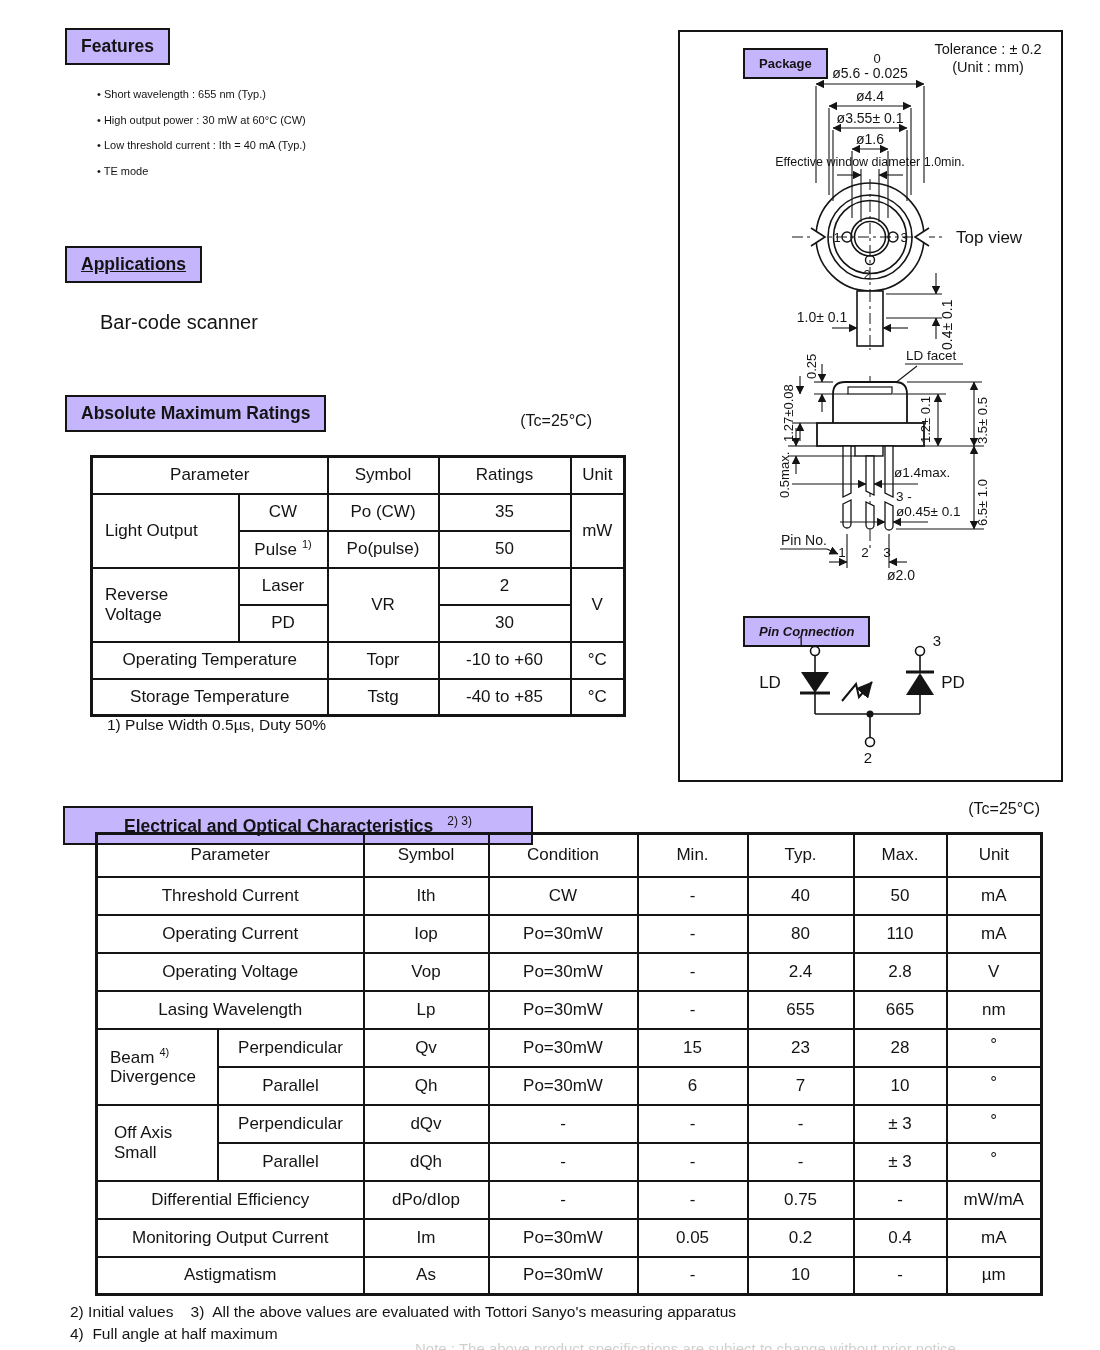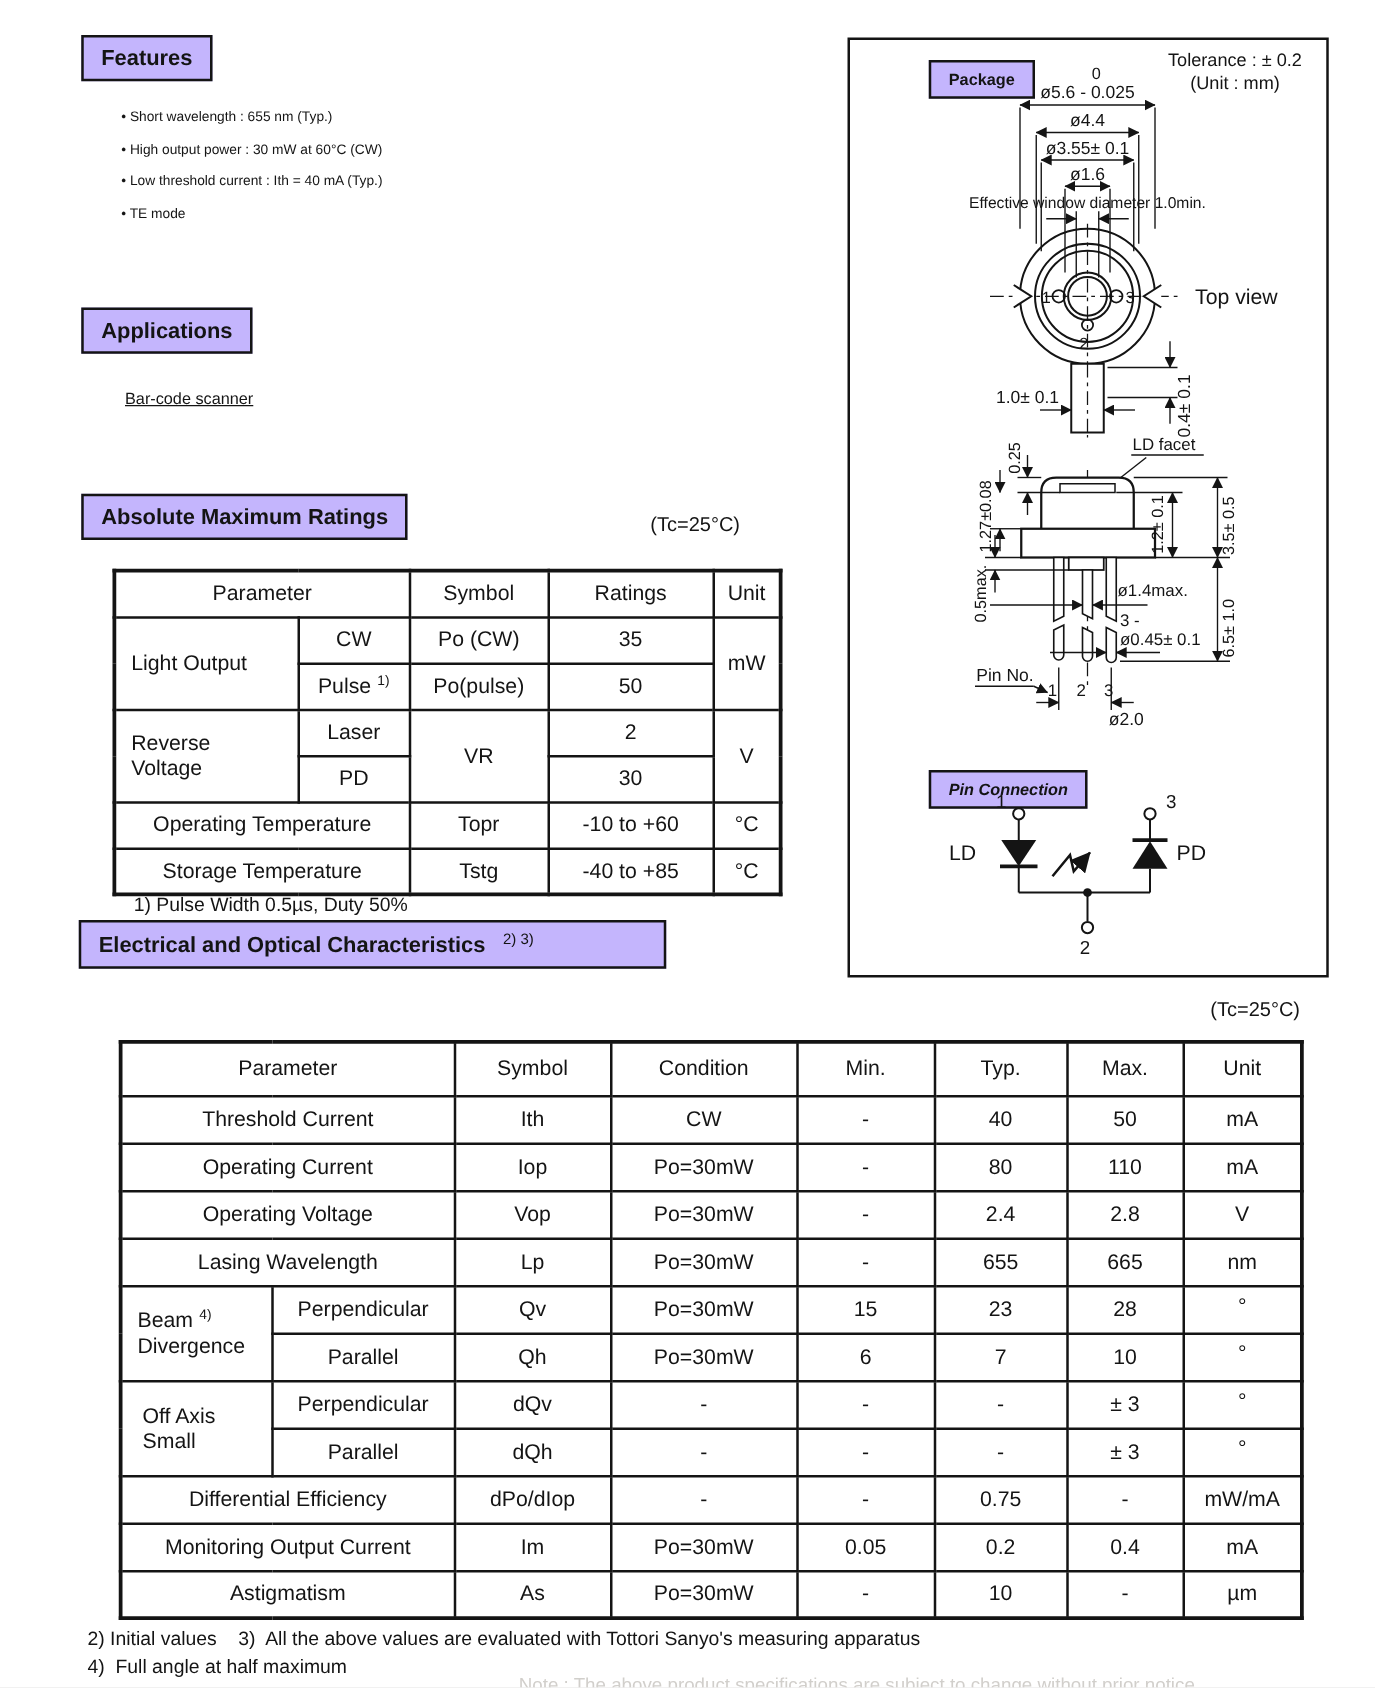--- a/index.html
+++ b/index.html
@@ -1,20 +1,20 @@
 <!DOCTYPE html>
 <html><head>
 <meta charset="utf-8">
 <style>
   html,body{margin:0;padding:0;background:#e8e8e8;}
   .page{position:relative;width:1100px;height:1350px;background:#ffffff;overflow:hidden;
         font-family:"Liberation Sans", sans-serif;color:#141414;}
   .secbox{position:absolute;border:2px solid #141414;background:#c4b5fd;font-weight:bold;
           font-size:17.5px;padding:6px 14px;white-space:nowrap;}
-  .plain{position:absolute;font-size:13px;white-space:nowrap;text-decoration:underline;}
+  .plain{position:absolute;font-size:20px;white-space:nowrap;}
   .tcnote{position:absolute;font-size:16px;text-align:right;white-space:nowrap;}
   .bullets{position:absolute;left:97px;top:82px;margin:0;padding:0;list-style:none;}
   .bullets li{font-size:11px;line-height:25.5px;white-space:nowrap;}
   .bullets li::before{content:"• ";}
   table.sheet{position:absolute;border-collapse:collapse;table-layout:fixed;border:3px solid #141414;}
   table.sheet td,table.sheet th{border:2px solid #141414;text-align:center;vertical-align:middle;
           font-size:17px;font-weight:normal;color:#141414;padding:0;overflow:hidden;}
   .h37{height:37px;} .h43{height:43px;} .h38{height:38px;border-radius:17px;}
   .pl{text-align:left !important;padding-left:12px !important;}
   sup.fn{font-size:11px;vertical-align:super;margin-left:5px;}
@@ -33,21 +33,21 @@
 <div class="page">
 
   <div class="secbox" style="left:65px;top:28px;">Features</div>
   <ul class="bullets">
     <li>Short wavelength : 655 nm (Typ.)</li>
     <li>High output power : 30 mW at 60°C (CW)</li>
     <li>Low threshold current : Ith = 40 mA (Typ.)</li>
     <li>TE mode</li>
   </ul>
 
-  <div class="secbox" style="left:65px;top:246px;">Applications</div>
+  <div class="secbox" style="left:65px;top:246px;text-decoration:underline;">Applications</div>
   <div class="plain" style="left:100px;top:311px;">Bar-code scanner</div>
 
   <div class="secbox" style="left:65px;top:395px;">Absolute Maximum Ratings</div>
   <div class="tcnote" style="left:442px;top:412px;width:150px;">(Tc=25°C)</div>
 
   <table class="sheet" style="left:90px;top:455px;width:533px;">
     <colgroup>
         <col style="width:147px">
         <col style="width:89px">
         <col style="width:111px">
@@ -96,21 +96,21 @@
     <tr class="h37">
       <td colspan="2">Storage Temperature</td>
       <td>Tstg</td>
       <td>-40 to +85</td>
       <td>°C</td>
     </tr>
   </tbody>
     </table>
   <div class="fnline" style="left:107px;top:716px;">1) Pulse Width 0.5µs, Duty 50%</div>
 
-  <div class="secbox" style="left:63px;top:736px;width:438px;">
+  <div class="secbox" style="left:63px;top:806px;width:438px;text-align:center;">
     <span>Electrical and Optical Characteristics</span><sup class="fn" style="font-weight:normal;font-size:12px;margin-left:14px;">2) 3)</sup>
   </div>
   <div class="tcnote" style="left:890px;top:800px;width:150px;">(Tc=25°C)</div>
 
   <table class="sheet" style="left:95px;top:832px;width:945px;">
     <colgroup>
         <col style="width:121px">
         <col style="width:146px">
         <col style="width:125px">
         <col style="width:149px">

